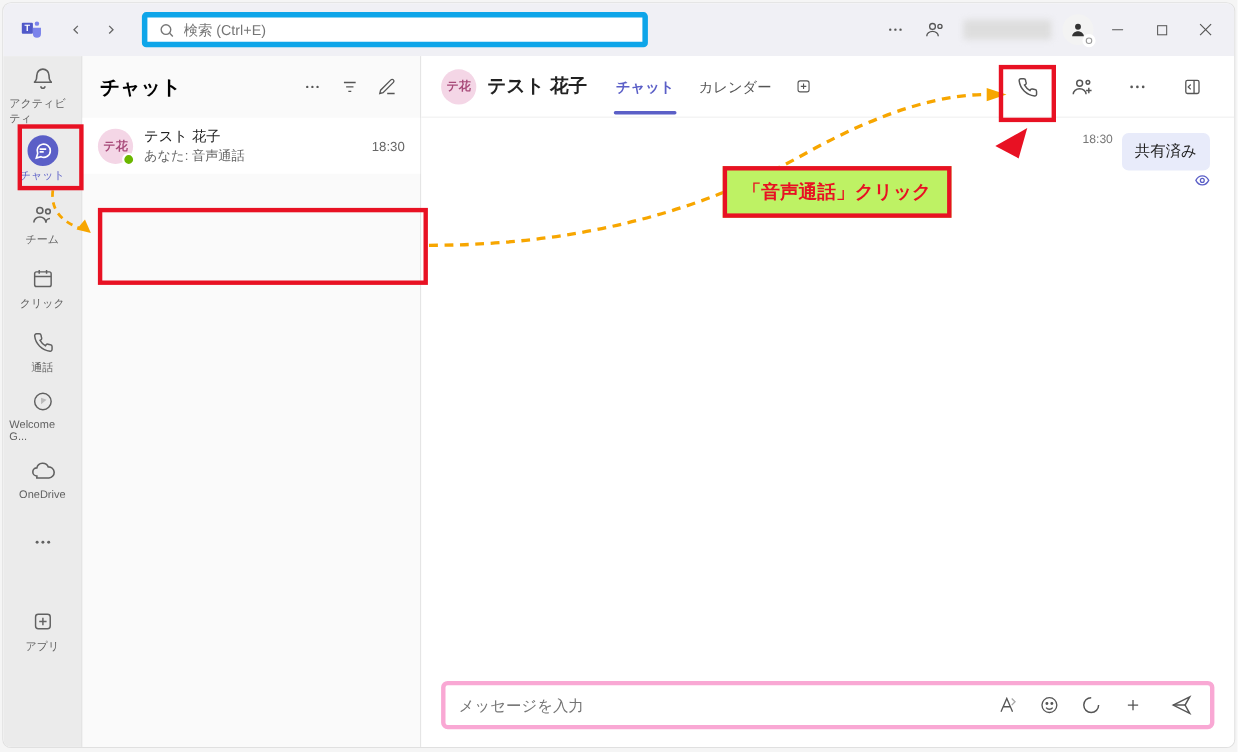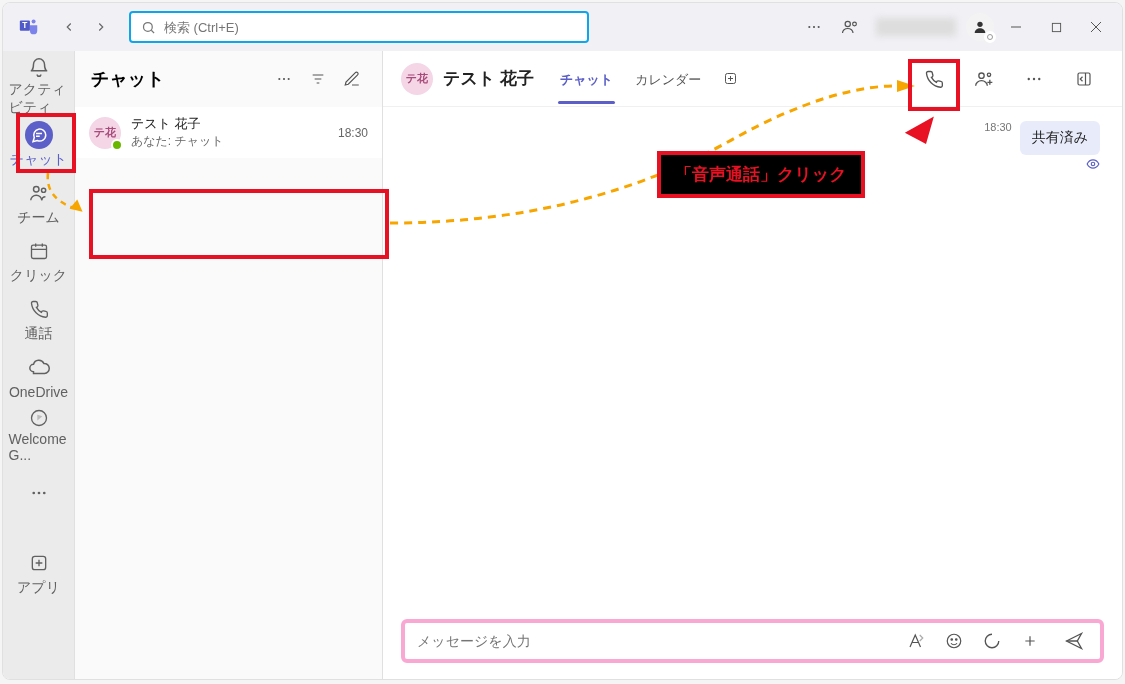--- a/index.html
+++ b/index.html
@@ -3,37 +3,37 @@
   <meta charset="utf-8">
   <style>
     * { margin:0; padding:0; box-sizing:border-box; font-family:"Segoe UI","Yu Gothic UI",Meiryo,sans-serif; }
     body { background:#f5f5f5; width:1125px; height:684px; overflow:hidden; position:relative; }
     .window { width:1121px; height:678px; margin:2px; background:#fff; border:1px solid #e0e0e0; border-radius:8px; display:flex; flex-direction:column; overflow:hidden; }
 
     
     .titlebar { height:48px; background:#f0f0f5; display:flex; align-items:center; padding:0 8px; gap:4px; }
     .titlebar .logo { width:36px; height:36px; display:flex; align-items:center; justify-content:center; color:#5059c9; margin-right:4px;}
     .titlebar .navbtn { width:28px; height:28px; display:flex; align-items:center; justify-content:center; color:#666; border-radius:4px; cursor:pointer;}
-    .searchbox { flex:0 0 460px; height:32px; background:#fff; border:2px solid #0ea5e9; border-radius:4px; display:flex; align-items:center; padding:0 10px; gap:8px; margin-left:10px;}
+    .searchbox { flex:0 0 460px; height:32px; background:#fff; border:5px solid #0ea5e9; border-radius:4px; display:flex; align-items:center; padding:0 10px; gap:8px; margin-left:10px;}
     .searchbox input { border:none; outline:none; flex:1; font-size:13px; color:#555; background:transparent;}
     .titlebar-spacer { flex:1; }
     .titlebar .tbbtn { width:32px; height:32px; display:flex; align-items:center; justify-content:center; color:#555; cursor:pointer; border-radius:4px;}
     .titlebar .blur { width:80px; height:18px; background:#ddd; filter:blur(3px); border-radius:2px; margin:0 6px;}
     .avatar-top { width:28px; height:28px; border-radius:50%; background:#f3f3f3; display:flex; align-items:center; justify-content:center; position:relative;}
     .avatar-top svg{color:#333;}
     .avatar-top .presence-blocked{position:absolute;right:-2px;bottom:-2px;width:12px;height:12px;border-radius:50%;background:#fff;border:2px solid #fff;}
     .avatar-top .presence-blocked::after{content:"";position:absolute;inset:1px;border:1.5px solid #9a9a9a;border-radius:50%;}
     .winctl { width:36px; height:28px; display:flex; align-items:center; justify-content:center; color:#555; cursor:pointer;}
 
     
     .body { flex:1; display:flex; min-height:0; }
 
     
     .rail { width:72px; background:#ebebeb; border-right:1px solid #e0e0e0; display:flex; flex-direction:column; align-items:center; padding-top:8px; gap:2px;}
-    .rail-item { width:60px; height:56px; display:flex; flex-direction:column; align-items:center; justify-content:center; gap:2px; cursor:pointer; border-radius:4px; color:#616161; font-size:14px;}
+    .rail-item { width:60px; height:56px; display:flex; flex-direction:column; align-items:center; justify-content:center; gap:2px; cursor:pointer; border-radius:4px; color:#616161; font-size:10px;}
     .rail-item.active { color:#5b5fc7; }
     .rail-item.active .rail-icon{background:#5b5fc7;color:#fff;}
     .rail-icon { width:28px; height:28px; display:flex; align-items:center; justify-content:center; border-radius:4px;}
     .rail-item.active .rail-icon.chat{border-radius:50%;}
     .rail-sep{height:20px;}
 
     
     .list-panel { width:308px; border-right:1px solid #e0e0e0; display:flex; flex-direction:column; background:#fafafa;}
     .list-header { height:56px; display:flex; align-items:center; padding:0 16px; gap:6px;}
     .list-header h2 { font-size:18px; font-weight:700; flex:1;}
@@ -66,21 +66,21 @@
     .msg-wrap{display:flex;flex-direction:column;align-items:flex-end;gap:2px;}
     .msg-bubble { background:#e8ebfa; color:#222; padding:8px 12px; border-radius:6px; font-size:14px;}
     .msg-seen { color:#5b5fc7; align-self:flex-end;}
 
     .composer { margin:8px 18px 16px; border:4px solid #f9a8d4; border-radius:6px; height:44px; display:flex; align-items:center; padding:0 12px; gap:10px;}
     .composer input { flex:1; border:none; outline:none; font-size:14px; color:#555;}
     .composer .cbtn { width:28px; height:28px; display:flex; align-items:center; justify-content:center; color:#555; cursor:pointer;}
 
     
     .anno-box { position:absolute; border:4px solid #e81123; pointer-events:none; z-index:50;}
-    .anno-callout { position:absolute; border:4px solid #e81123; background:#000000; color:#e81123; font-weight:700; font-size:17px; padding:8px 14px; z-index:50; pointer-events:none;}
+    .anno-callout { position:absolute; border:4px solid #e81123; background:#bef264; color:#e81123; font-weight:700; font-size:17px; padding:8px 14px; z-index:50; pointer-events:none;}
     .anno-triangle{position:absolute;width:0;height:0;border-left:18px solid transparent;border-right:6px solid transparent;border-bottom:28px solid #e81123;transform:rotate(28deg);z-index:49;pointer-events:none;}
 
     svg.dashed-arrow{position:absolute;z-index:48;pointer-events:none;}
     .arrowhead{fill:#f7a600;}
     .small-arrowhead{position:absolute;width:0;height:0;border-top:6px solid transparent;border-bottom:6px solid transparent;border-left:12px solid #f7a600;z-index:49;pointer-events:none;}
   </style>
 </head>
 <body>
 
 <div class="window">
@@ -199,34 +199,34 @@
       <div class="rail-item">
         <div class="rail-icon">
             <svg width="20" height="20" viewBox="0 0 24 24" fill="none" stroke="currentColor" stroke-width="1.6">
               <path d="M22 16.9v3a2 2 0 01-2.2 2A19 19 0 013 5.2 2 2 0 015 3h3a2 2 0 012 1.7c.1.9.3 1.8.6 2.6a2 2 0 01-.5 2.1L8.9 10a16 16 0 006 6l.6-1.2a2 2 0 012.1-.5c.8.3 1.7.5 2.6.6A2 2 0 0122 16.9z"></path>
             </svg>
           </div>
         <span>通話</span>
       </div>
       <div class="rail-item">
         <div class="rail-icon">
+            <svg width="20" height="20" viewBox="0 0 24 24" fill="none" stroke="currentColor" stroke-width="1.6">
+              <circle cx="12" cy="12" r="9"></circle>
+              <path d="M16 10l-6 5V8z" fill="currentColor" stroke="none" opacity="0.35"></path>
+            </svg>
+          </div>
+        <span>Welcome G...</span>
+      </div>
+      <div class="rail-item">
+        <div class="rail-icon">
             <svg width="22" height="22" viewBox="0 0 24 24" fill="none" stroke="currentColor" stroke-width="1.6">
               <path d="M6 16a4 4 0 010-8 6 6 0 0111.3-1A5 5 0 1118 18H6z"></path>
             </svg>
           </div>
         <span>OneDrive</span>
-      </div>
-      <div class="rail-item">
-        <div class="rail-icon">
-            <svg width="20" height="20" viewBox="0 0 24 24" fill="none" stroke="currentColor" stroke-width="1.6">
-              <circle cx="12" cy="12" r="9"></circle>
-              <path d="M16 10l-6 5V8z" fill="currentColor" stroke="none" opacity="0.35"></path>
-            </svg>
-          </div>
-        <span>Welcome G...</span>
       </div>
       <div class="rail-item">
         <div class="rail-icon">
             <svg width="18" height="18" viewBox="0 0 24 24" fill="currentColor">
               <circle cx="5" cy="12" r="1.8"></circle>
               <circle cx="12" cy="12" r="1.8"></circle>
               <circle cx="19" cy="12" r="1.8"></circle>
             </svg>
           </div>
       </div>
@@ -267,21 +267,21 @@
             </svg>
           </div>
       </div>
       <div class="chat-row selected">
         <div class="avatar-sm">
           <span>テ花</span>
           <span class="presence"></span>
         </div>
         <div class="meta">
           <div class="name">テスト 花子</div>
-          <div class="preview">あなた: チャット</div>
+          <div class="preview">あなた: 音声通話</div>
         </div>
         <div class="time">18:30</div>
       </div>
     </div>
 
     <div class="conv">
       <div class="conv-header">
         <div class="avatar-sm">
             <span>テ花</span>
           </div>

